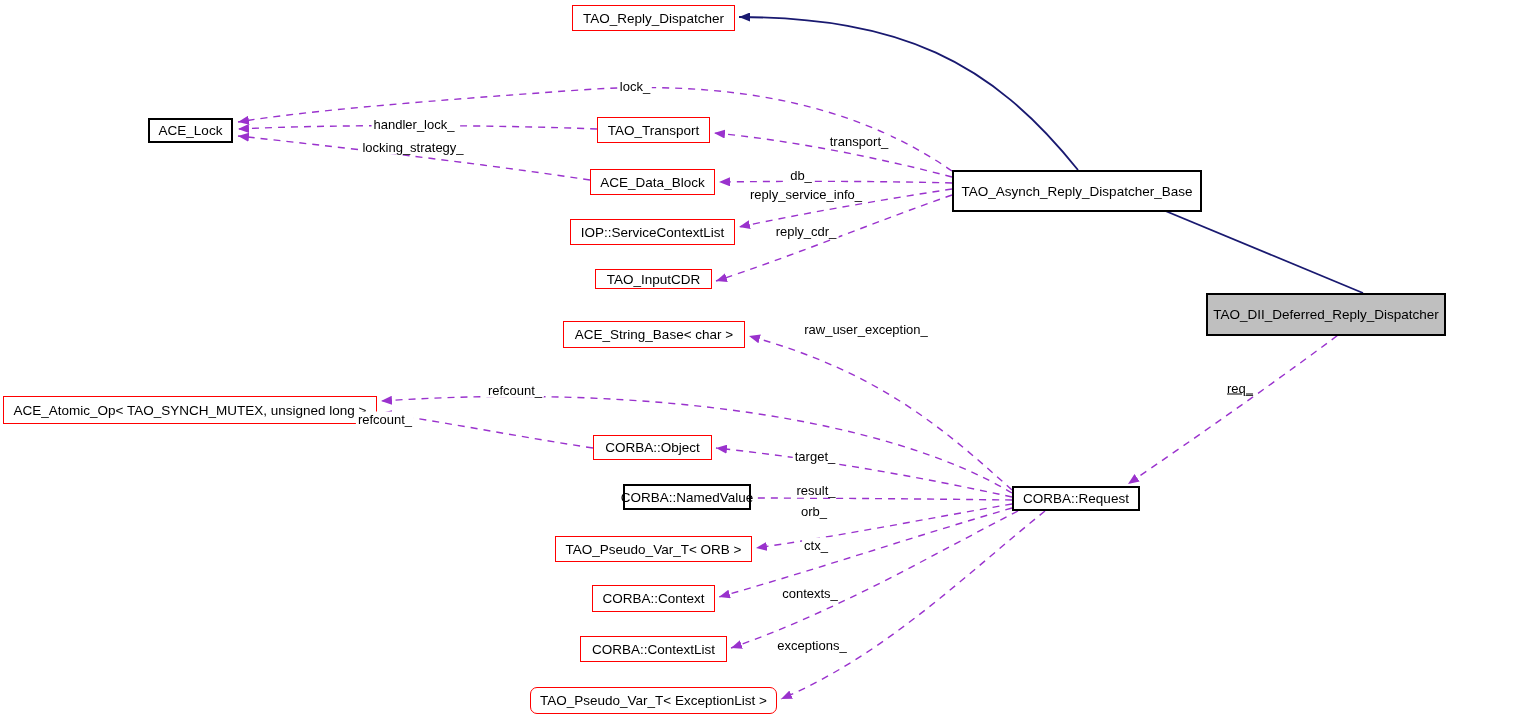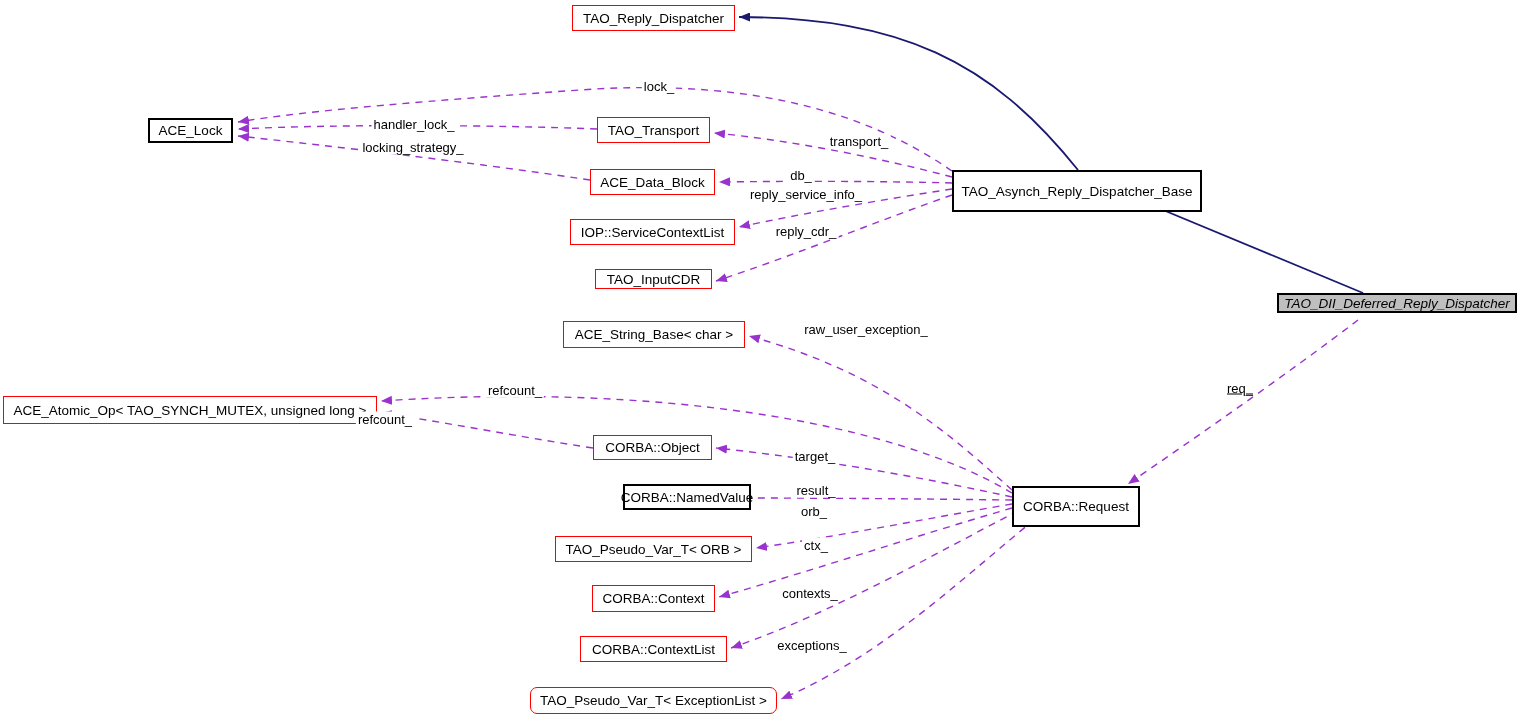--- a/index.html
+++ b/index.html
@@ -73,32 +73,32 @@
     <path class="edge e-usage" d="M 1358 320 C 1290 372, 1195 438, 1128 484" marker-end="url(#arrow-p)"></path>
   </svg>
 
   <div class="node n-red" style="left:572px;top:5px;width:163px;height:26px;">TAO_Reply_Dispatcher</div>
   <div class="node n-black" style="left:148px;top:118px;width:85px;height:25px;">ACE_Lock</div>
   <div class="node n-red" style="left:597px;top:117px;width:113px;height:26px;">TAO_Transport</div>
   <div class="node n-red" style="left:590px;top:169px;width:125px;height:26px;">ACE_Data_Block</div>
   <div class="node n-red" style="left:570px;top:219px;width:165px;height:26px;">IOP::ServiceContextList</div>
   <div class="node n-red" style="left:595px;top:269px;width:117px;height:20px;">TAO_InputCDR</div>
   <div class="node n-black" style="left:952px;top:170px;width:250px;height:42px;">TAO_Asynch_Reply_Dispatcher_Base</div>
-  <div class="node n-focus" style="left:1277px;top:293px;width:240px;height:20px;font-style:italic;">TAO_DII_Deferred_Reply_Dispatcher</div>
+  <div class="node n-focus" style="left:1206px;top:293px;width:240px;height:43px;">TAO_DII_Deferred_Reply_Dispatcher</div>
   <div class="node n-red" style="left:563px;top:321px;width:182px;height:27px;">ACE_String_Base&lt; char &gt;</div>
   <div class="node n-red" style="left:3px;top:396px;width:374px;height:28px;">ACE_Atomic_Op&lt; TAO_SYNCH_MUTEX, unsigned long &gt;</div>
   <div class="node n-red" style="left:593px;top:435px;width:119px;height:25px;">CORBA::Object</div>
   <div class="node n-black" style="left:577px;top:484px;width:128px;height:26px;margin-left:46px;">CORBA::NamedValue</div>
   <div class="node n-red" style="left:555px;top:536px;width:197px;height:26px;">TAO_Pseudo_Var_T&lt; ORB &gt;</div>
   <div class="node n-red" style="left:592px;top:585px;width:123px;height:27px;">CORBA::Context</div>
   <div class="node n-red" style="left:580px;top:636px;width:147px;height:26px;">CORBA::ContextList</div>
   <div class="node n-red" style="left:530px;top:687px;width:247px;height:27px;border-radius:7px;">TAO_Pseudo_Var_T&lt; ExceptionList &gt;</div>
-  <div class="node n-black" style="left:1012px;top:486px;width:128px;height:41px;">CORBA::Request</div>
+  <div class="node n-black" style="left:1012px;top:486px;width:128px;height:25px;">CORBA::Request</div>
 
-  <div class="edge-label" style="left:635px;top:86px;margin-left:24px;">lock_</div>
+  <div class="edge-label" style="left:635px;top:86px;">lock_</div>
   <div class="edge-label" style="left:414px;top:124px;">handler_lock_</div>
   <div class="edge-label" style="left:413px;top:147px;">locking_strategy_</div>
   <div class="edge-label" style="left:859px;top:141px;">transport_</div>
   <div class="edge-label" style="left:801px;top:175px;">db_</div>
   <div class="edge-label" style="left:806px;top:194px;">reply_service_info_</div>
   <div class="edge-label" style="left:806px;top:231px;">reply_cdr_</div>
   <div class="edge-label" style="left:866px;top:329px;">raw_user_exception_</div>
   <div class="edge-label" style="left:515px;top:390px;">refcount_</div>
   <div class="edge-label" style="left:385px;top:419px;">refcount_</div>
   <div class="edge-label" style="left:815px;top:456px;">target_</div>

